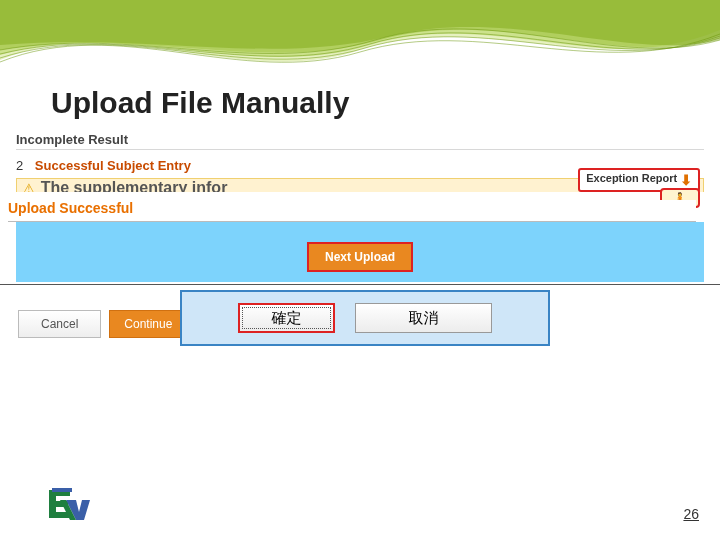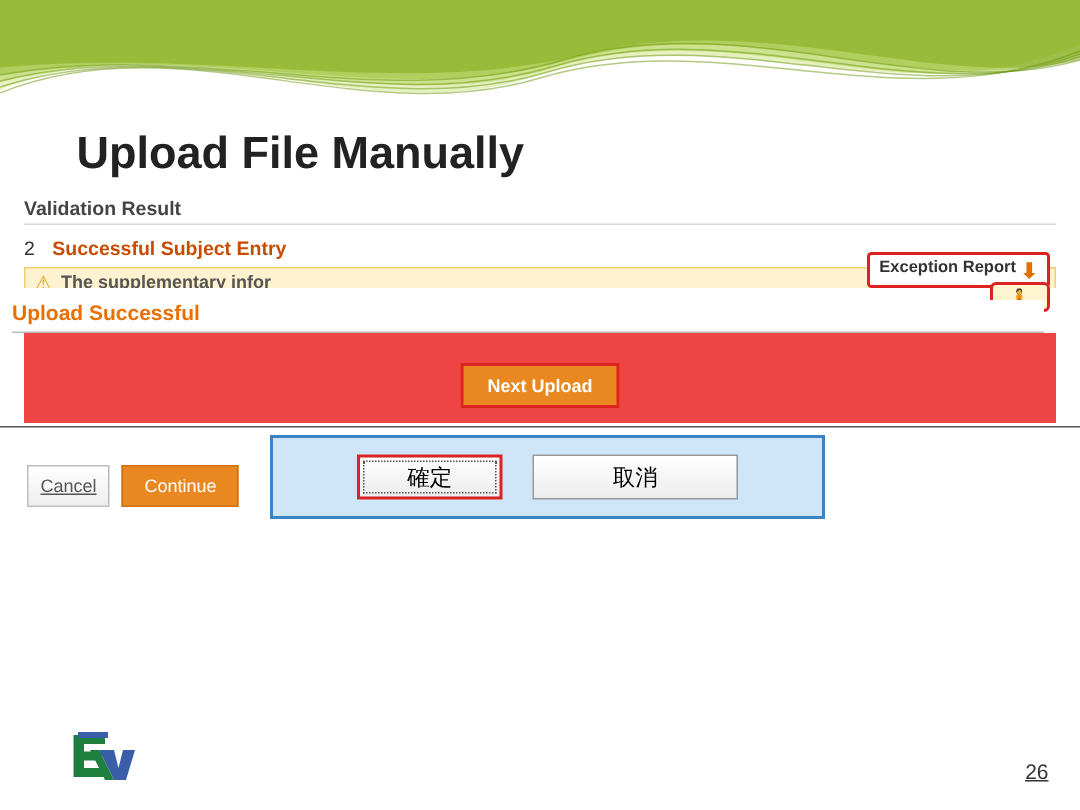--- a/index.html
+++ b/index.html
@@ -31,21 +31,21 @@
   .subject-count { color: #333; margin-right: 8px; }
 
   
   .warn-bar {
     position: absolute; top: 178px; left: 16px; width: 688px; height: 20px;
     background: #fff2d0; border: 1px solid #f0d070;
     display: flex; align-items: center; padding-left: 6px;
     clip-path: inset(0 0 6px 0);
   }
   .warn-icon { color: #e0a000; margin-right: 6px; font-size: 13px; }
-  .warn-text { font-size: 12px; font-weight: bold; color: #555; }
+  .warn-text { font-size: 16px; font-weight: bold; color: #555; }
 
   
   .except-btn {
     position: absolute; top: 168px; right: 20px;
     background: #fff; border: 2px solid #d22; border-radius: 3px;
     padding: 2px 6px; font-size: 11px; font-weight: bold; color: #333;
     display: flex; gap: 3px;
   }
   .arrow-down { color: #e07000; font-size: 14px; }
 
@@ -62,37 +62,37 @@
   .upload-success {
     position: absolute; top: 200px; left: 8px; width: 688px; height: 22px;
     border-bottom: 1px solid #bbb;
     font-size: 14px; font-weight: bold; color: #e97000;
     background:#fff;
   }
 
   
   .white-area {
     position: absolute; top: 222px; left: 16px; width: 688px; height: 60px;
-    background:#ef4444;
+    background:#7dd3fc;
   }
   .next-upload {
     position: absolute; top: 20px; left: 50%; transform: translateX(-50%);
     background: #e98820; color: #fff; border: 2px solid #d22;
     font-size: 12px; font-weight: bold; padding: 6px 16px; cursor: pointer;
   }
 
   .hr-divider {
     position: absolute; top: 284px; left: 0; width: 720px; height: 1px; background: #555;
   }
 
   
   .cc-row { position: absolute; top: 310px; left: 18px; display: flex; gap: 8px; }
   .btn-cancel {
     background: linear-gradient(#fff,#eee); border: 1px solid #bbb; color: #555;
-    font-size: 12px; padding: 6px 8px; cursor: pointer; text-decoration: underline;
+    font-size: 12px; padding: 6px 22px; cursor: pointer;
   }
   .btn-continue {
     background: #e98820; border: 1px solid #d07010; color: #fff;
     font-size: 12px; padding: 2px 14px; cursor: pointer;
   }
 
   
   .dialog-panel {
     position: absolute; top: 290px; left: 180px; width: 370px; height: 56px;
     background: #cfe6f8; border: 2px solid #3a84c4;
@@ -132,21 +132,21 @@
       <path d="M0,62 C120,14 240,88 360,52 C480,16 600,82 720,34" fill="none" stroke="#6a950a" stroke-width="1" opacity="0.5"></path>
       <path d="M0,58 C125,18 245,84 365,48 C485,12 605,78 720,36" fill="none" stroke="#6a950a" stroke-width="1" opacity="0.5"></path>
       <path d="M0,54 C130,22 250,80 370,44 C490,8 610,74 720,38" fill="none" stroke="#6a950a" stroke-width="1" opacity="0.5"></path>
       <path d="M0,50 C135,26 255,76 375,40 C495,4 615,70 720,40" fill="none" stroke="#6a950a" stroke-width="1" opacity="0.5"></path>
     </svg>
   </div>
 
   <h1 class="page-title">Upload File Manually</h1>
 
   <div class="val-result">
-    <span class="val-result-label">Validation Result</span>
+    <span class="val-result-label">Incomplete Result</span>
   </div>
 
   <div class="subject-row">
     <span class="subject-count">2</span>
     <b>Successful Subject Entry</b>
   </div>
 
   <div class="warn-bar">
     <span class="warn-icon">⚠</span>
     <span class="warn-text">The supplementary infor</span>

